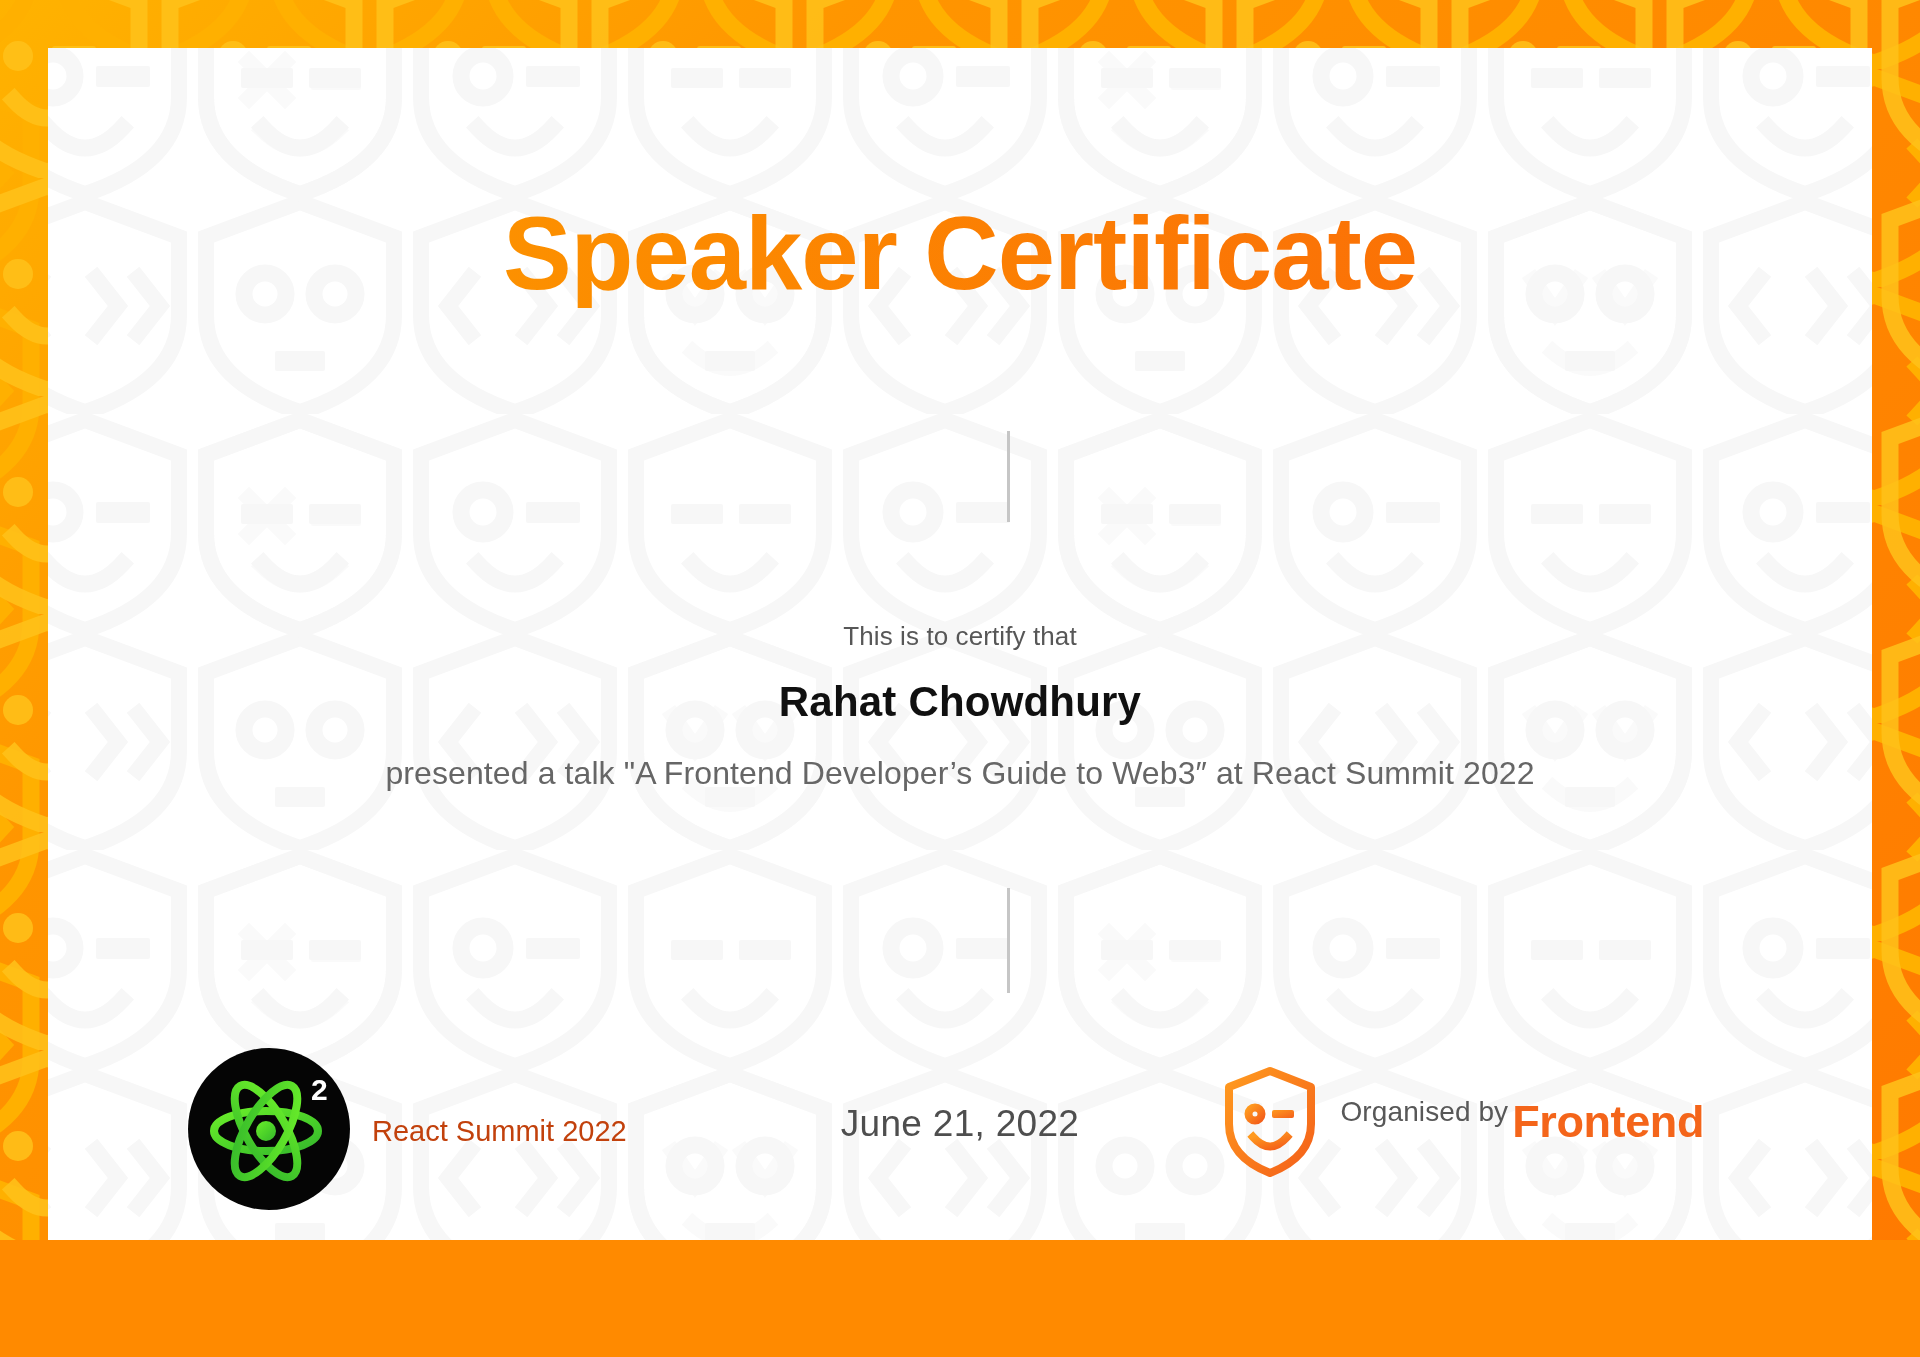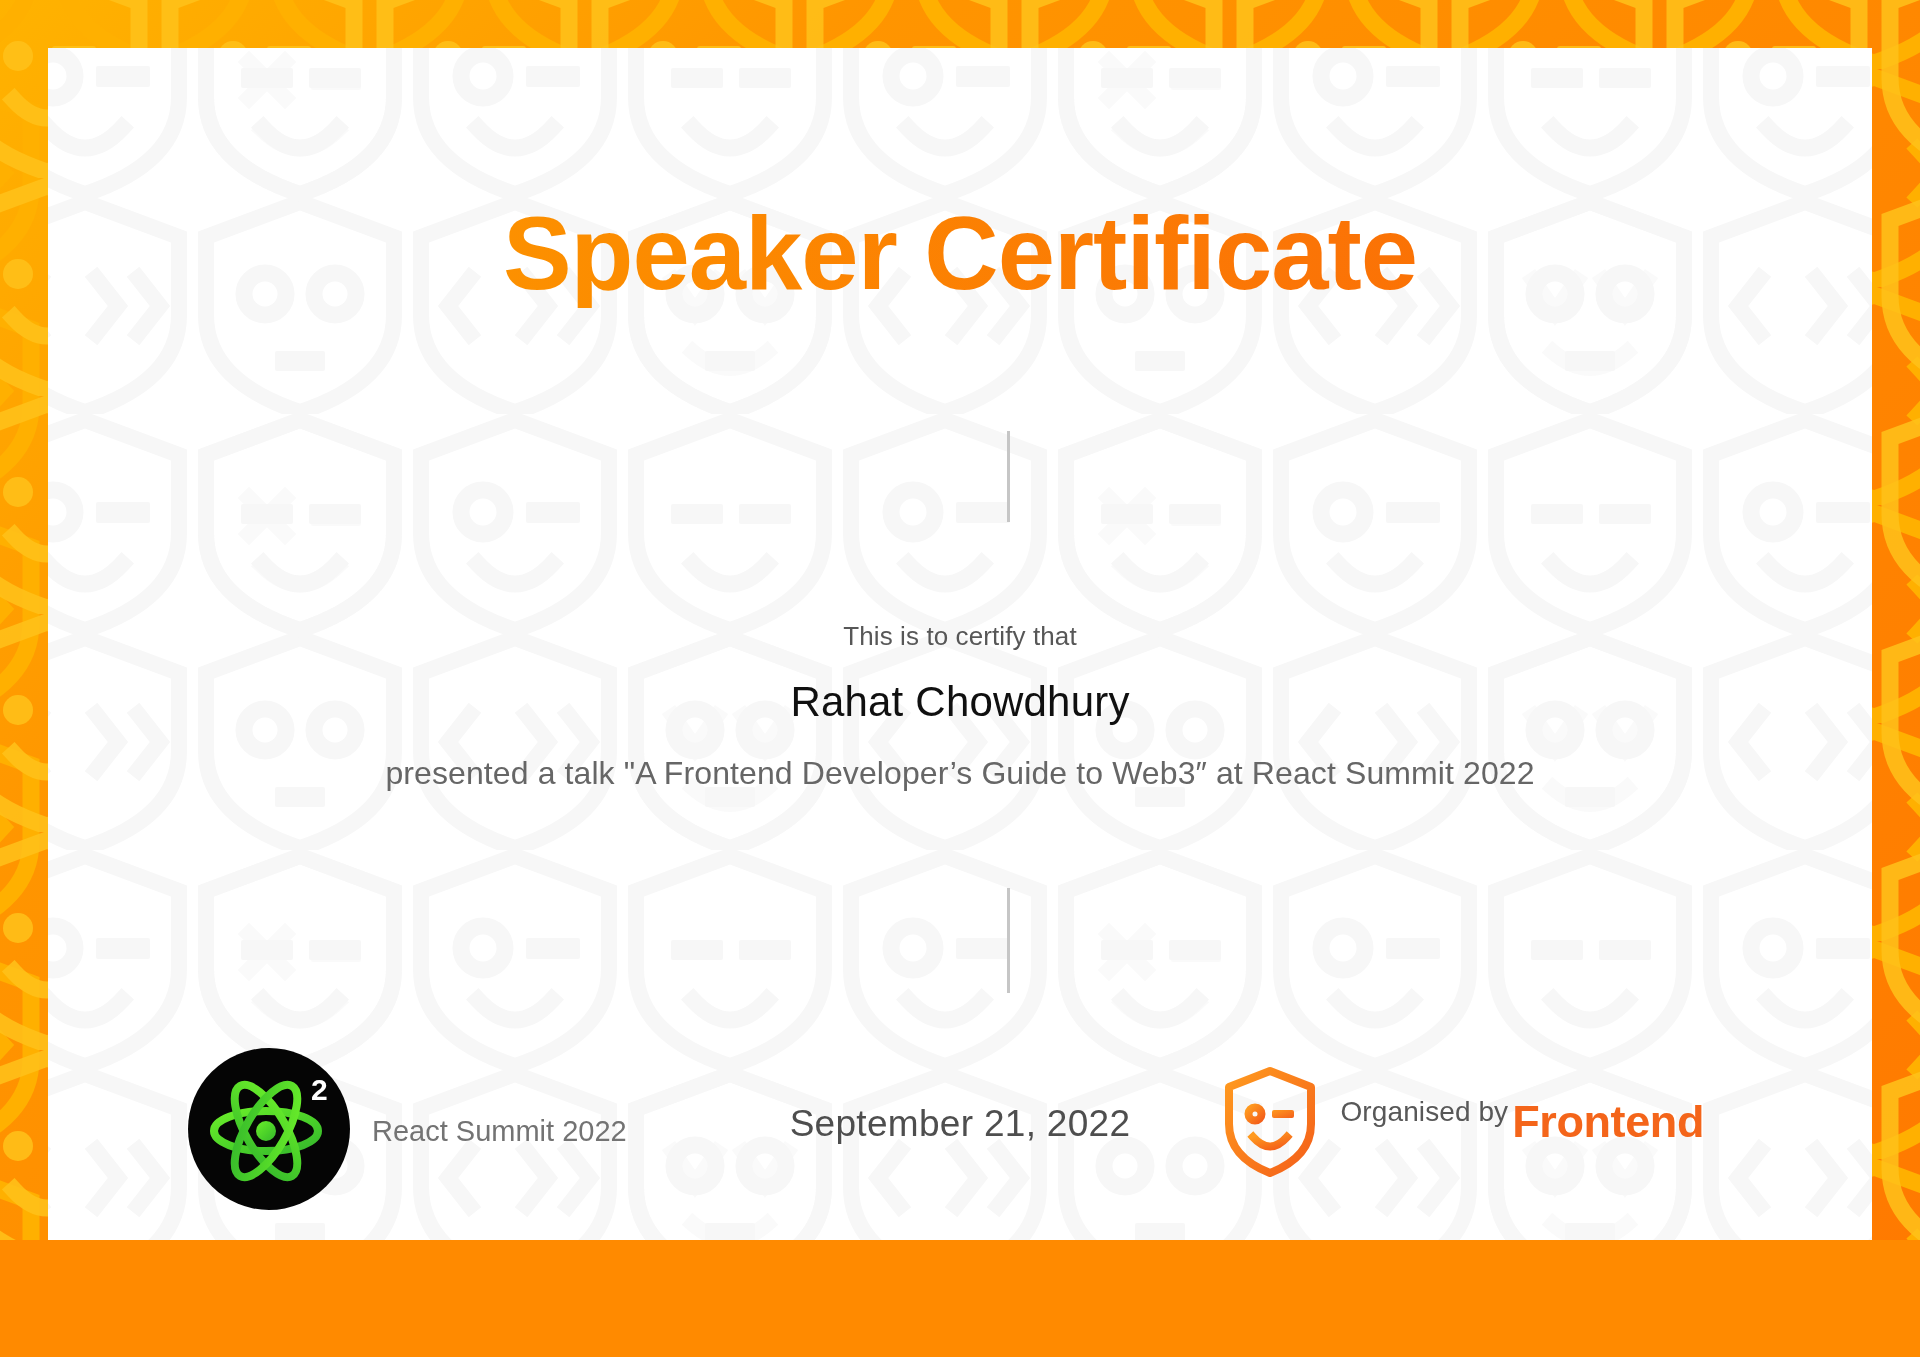--- a/index.html
+++ b/index.html
@@ -74,21 +74,21 @@
     text-align:center;
     font-size:26px;
     color:#575757;
     letter-spacing:0.1px;
   }
   .recipient-name {
     position:absolute;
     left:0; right:0; top:630px;
     text-align:center;
     font-size:42px;
-    font-weight:normal;
+    font-weight:bold;
     color:#101010;
     letter-spacing:0.2px;
   }
   .talk-line {
     position:absolute;
     left:0; right:0; top:707px;
     text-align:center;
     font-size:32px;
     color:#666666;
     letter-spacing:0.1px;
@@ -109,21 +109,21 @@
   }
   .event-logo {
     width:162px; height:162px;
     border-radius:50%;
     background:#050505;
     position:relative;
     flex:0 0 auto;
   }
   .event-label {
     font-size:29px;
-    color:#737373;
+    color:#c2410c;
     white-space:nowrap;
     padding-top:4px;
     text-align:right;
   }
 
   
   .date-text {
     position:absolute;
     left:0; right:0; top:55px;
     text-align:center;
@@ -269,21 +269,21 @@
                 <ellipse rx="52" ry="20" fill="none" stroke="url(#reactGreen)" stroke-width="8" transform="rotate(60)"></ellipse>
                 <ellipse rx="52" ry="20" fill="none" stroke="url(#reactGreen)" stroke-width="8" transform="rotate(120)"></ellipse>
                 <circle r="10" fill="url(#reactGreen)"></circle>
               </g>
               <text x="123" y="52" font-family="'Liberation Sans', sans-serif" font-size="30" font-weight="bold" fill="#FFFFFF">2</text>
             </svg>
           </div>
           <span class="event-label">React Summit 2022</span>
         </div>
 
-        <p class="date-text">September 21, 2022</p>
+        <p class="date-text">June 21, 2022</p>
 
         <div class="org-block">
           <svg class="org-shield" viewBox="0 0 96 112" aria-hidden="true">
             <defs>
               <linearGradient id="gnOrange" x1="0" y1="0" x2="1" y2="1">
                 <stop offset="0%" stop-color="#FF9A1F"></stop>
                 <stop offset="100%" stop-color="#F4601A"></stop>
               </linearGradient>
             </defs>
             <path d="M48 5 L89 21 L89 58 Q89 91 48 107 Q7 91 7 58 L7 21 Z" fill="none" stroke="url(#gnOrange)" stroke-width="8" stroke-linejoin="round"></path>

